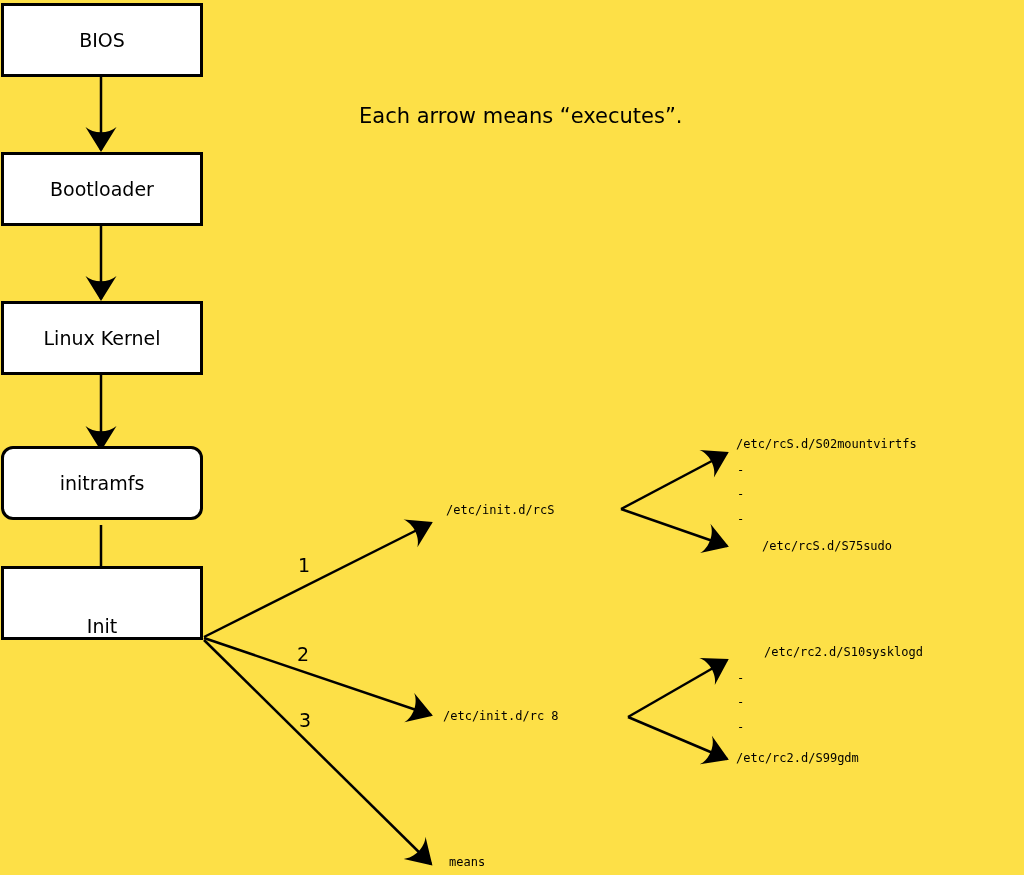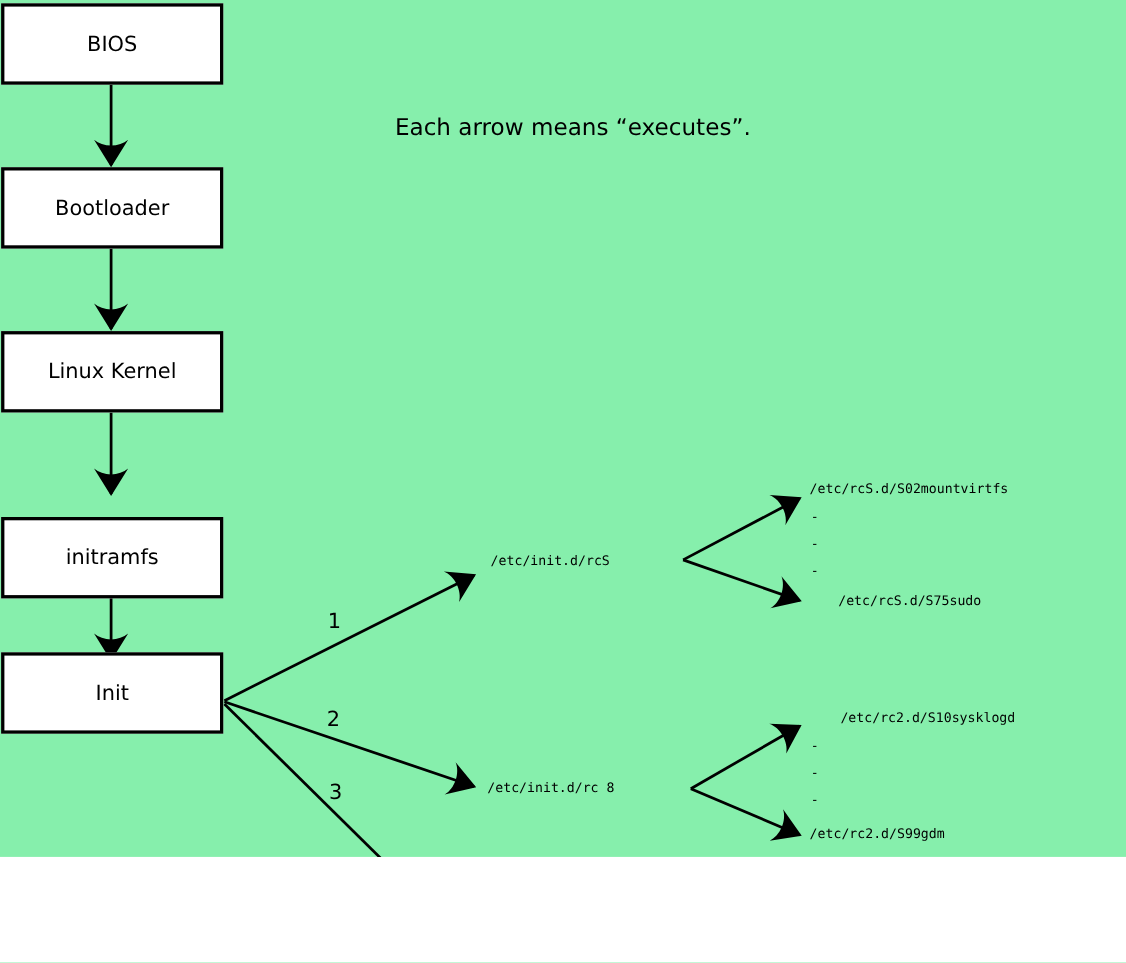--- a/index.html
+++ b/index.html
@@ -3,22 +3,22 @@
 <meta charset="utf-8">
 <style>
   html, body {
     margin: 0;
     padding: 0;
     background: #ffffff;
   }
   .canvas {
     position: relative;
     width: 1024px;
-    height: 779px;
-    background: #86efac;
+    height: 875px;
+    background: #fde047;
     font-family: "DejaVu Sans", "Liberation Sans", sans-serif;
     color: #000000;
     overflow: hidden;
   }
   .arrow-layer {
     position: absolute;
     left: 0;
     top: 0;
     width: 1024px;
     height: 875px;
@@ -36,22 +36,22 @@
     background: #ffffff;
     display: flex;
     align-items: center;
     justify-content: center;
     font-size: 19px;
     box-sizing: content-box;
   }
   .box-bios       { top: 3px; }
   .box-bootloader { top: 152px; }
   .box-kernel     { top: 301px; }
-  .box-initramfs  { top: 470px; }
-  .box-init       { top: 593px; }
+  .box-initramfs  { top: 446px; border-radius: 12px; }
+  .box-init       { top: 566px; align-items: flex-end; }
   .note {
     position: absolute;
     left: 359px;
     top: 104px;
     font-size: 21px;
     white-space: nowrap;
   }
   .branch-num {
     position: absolute;
     font-size: 19px;

